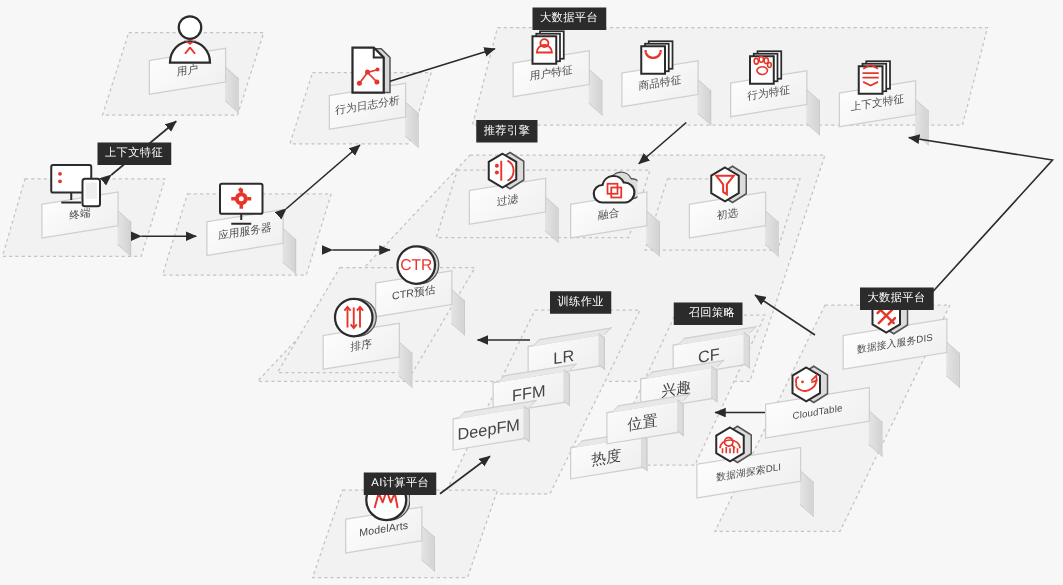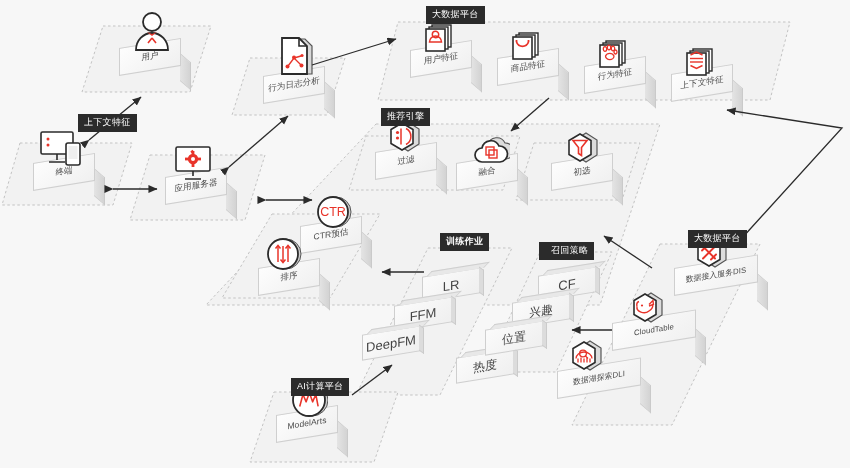--- a/index.html
+++ b/index.html
@@ -508,20 +508,20 @@
 
       <line x1="352" y1="395" x2="392" y2="365" marker-end="url(#ah)"></line>
 
       <polyline points="742,238 842,128 727,110" marker-end="url(#ah)"></polyline>
     </g>
   </svg>
 
   <div id="badges-layer" class="layer" style="z-index:60;">
       <div class="badge" style="left: 78px; top: 114px;">上下文特征</div>
       <div class="badge" style="left: 426px; top: 6px;">大数据平台</div>
-      <div class="badge" style="left: 381px; top: 108px;">推荐引擎</div>
-      <div class="badge" style="left: 440px; top: 233px; font-weight: bold;">训练作业</div>
+      <div class="badge" style="left: 381px; top: 96px;">推荐引擎</div>
+      <div class="badge" style="left: 440px; top: 233px;">训练作业</div>
       <div class="badge" style="left: 539px; top: 242px; padding-left: 12px;">召回策略</div>
       <div class="badge" style="left: 688px; top: 230px;">大数据平台</div>
       <div class="badge" style="left: 291px; top: 378px; text-align: right;">AI计算平台</div>
     </div>
 
 </div>
 
 </body></html>

